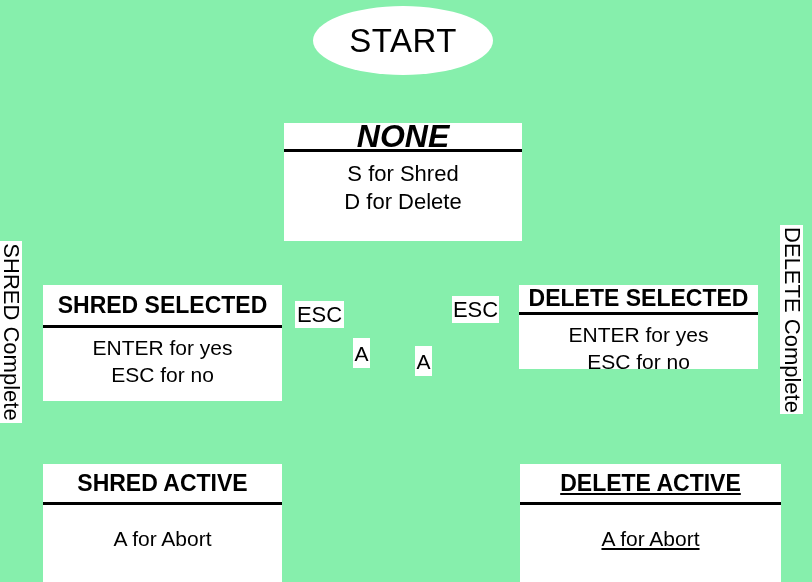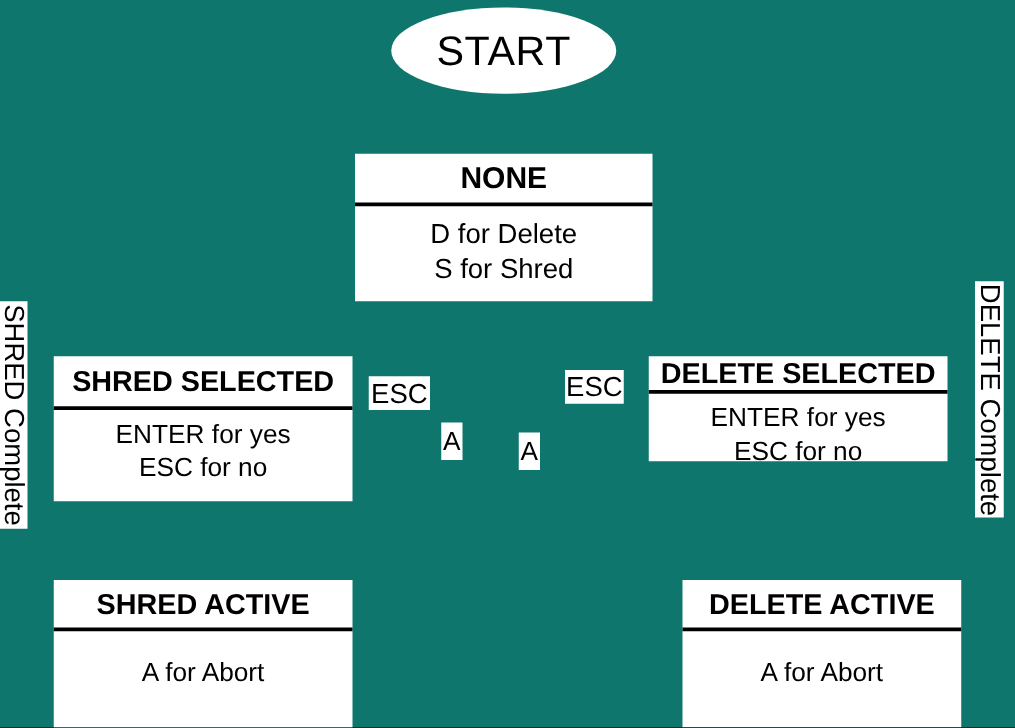--- a/index.html
+++ b/index.html
@@ -7,21 +7,21 @@
     padding: 0;
     background: #000000;
   }
   body {
     font-family: "Liberation Sans", sans-serif;
   }
   #canvas {
     position: relative;
     width: 812px;
     height: 582px;
-    background: #0f766e;
+    background: #86efac;
     overflow: hidden;
   }
 
   
   .start-node {
     position: absolute;
     left: 313px;
     top: 6px;
     width: 180px;
     height: 69px;
@@ -66,40 +66,40 @@
     justify-content: flex-start;
     box-sizing: border-box;
   }
   .state-body .line {
     display: block;
     white-space: nowrap;
   }
 
   
   #box-none { left: 284px; top: 123px; width: 238px; height: 118px; }
-  #box-none .state-title { height: 42px; font-size: 24px; }
+  #box-none .state-title { height: 29px; font-size: 32px; font-style: italic; }
   #box-none .state-body { font-size: 22px; padding-top: 8px; line-height: 28px; }
 
   
   #box-shred-selected { left: 43px; top: 285px; width: 239px; height: 116px; }
   #box-shred-selected .state-title { height: 43px; font-size: 23px; }
   #box-shred-selected .state-body { font-size: 21px; padding-top: 6px; line-height: 27px; }
 
   
   #box-delete-selected { left: 519px; top: 285px; width: 239px; height: 84px; }
   #box-delete-selected .state-title { height: 43px; font-size: 23px; }
   #box-delete-selected .state-body { font-size: 21px; padding-top: 6px; line-height: 27px; }
 
   
   #box-shred-active { left: 43px; top: 464px; width: 239px; height: 132px; }
   #box-shred-active .state-title { height: 41px; font-size: 23px; }
   #box-shred-active .state-body { font-size: 21px; padding-top: 20px; line-height: 27px; }
 
   
-  #box-delete-active { left: 546px; top: 464px; width: 223px; height: 118px; }
+  #box-delete-active { left: 520px; top: 464px; width: 261px; height: 118px; text-decoration: underline; }
   #box-delete-active .state-title { height: 41px; font-size: 23px; }
   #box-delete-active .state-body { font-size: 21px; padding-top: 20px; line-height: 27px; }
 
   
   .edge-label {
     position: absolute;
     background: #ffffff;
     color: #000000;
     line-height: 1;
     white-space: nowrap;
@@ -150,22 +150,22 @@
 
 <div id="canvas">
 
   <div class="start-node">
     <span class="label">START</span>
   </div>
 
   <div class="state-box" id="box-none">
     <div class="state-title">NONE</div>
     <div class="state-body">
+      <span class="line">S for Shred</span>
       <span class="line">D for Delete</span>
-      <span class="line">S for Shred</span>
     </div>
   </div>
 
   <div class="state-box" id="box-shred-selected">
     <div class="state-title">SHRED SELECTED</div>
     <div class="state-body">
       <span class="line">ENTER for yes</span>
       <span class="line">ESC for no</span>
     </div>
   </div>

